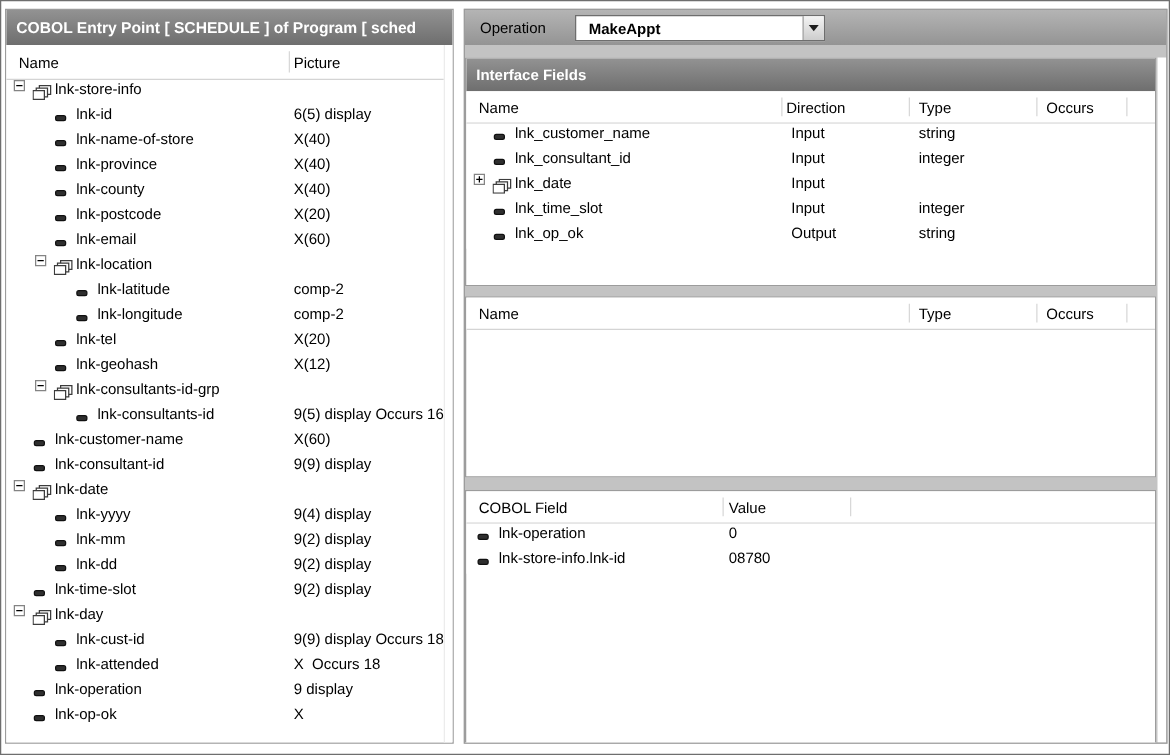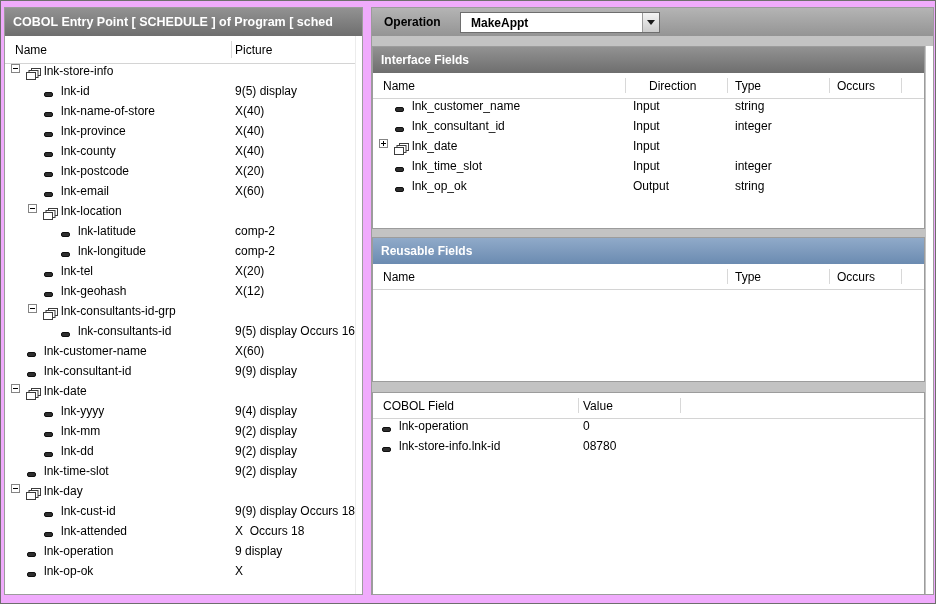--- a/index.html
+++ b/index.html
@@ -1,18 +1,18 @@
 <!DOCTYPE html>
 <html style="--header-gray-top: #929292; --header-gray-bottom: #6e6e6e; --reusable-blue-top: #90aac9; --reusable-blue-bottom: #6b8bb1; --opbar-top: #b4b4b4; --opbar-bottom: #949494;"><head>
 <meta charset="utf-8">
 <style>
   *{box-sizing:border-box;margin:0;padding:0}
   html,body{width:936px;height:604px}
   body{font-family:"Liberation Sans",sans-serif;font-size:12px;color:#000;background:#9a9a9a;overflow:hidden}
-  .app{position:relative;width:936px;height:604px;background:#f0abfc;border:1px solid #6e6e6e}
+  .app{position:relative;width:936px;height:604px;background:#ffffff;border:1px solid #6e6e6e}
 
   .panel{position:absolute;top:6px;height:588px;background:#fff;border:1px solid #9c9c9c;overflow:hidden}
   .panel.left{left:3px;width:359px}
   .panel.right{left:370px;width:563px;background:#c3c3c3}
 
   .title-bar{height:28px;background:linear-gradient(var(--header-gray-top,#929292),var(--header-gray-bottom,#6e6e6e));
     color:#fff;font-weight:bold;line-height:28px;padding:0 8px;white-space:nowrap;overflow:hidden;font-size:12.5px}
 
   .colhead{position:relative;height:28px;border-bottom:1px solid #d4d4d4;background:#fff}
   .colhead.h26{height:26px}
@@ -34,21 +34,21 @@
   .col-abs.dir{left:260px}
   .col-abs.typ{left:362px}
   .col-abs.occ{left:464px}
   .col-abs.val{left:210px}
 
   .lstrip{position:absolute;top:28px;bottom:0;right:0;width:7px;background:#fff;border-left:1px solid #ececec;z-index:3}
 
   .opbar{position:absolute;top:0;left:0;right:0;height:28px;
     background:linear-gradient(var(--opbar-top,#b2b2b2),var(--opbar-bottom,#939393));
     display:flex;align-items:center;padding-left:12px}
-  .op-label{font-weight:bold}
+  .op-label{font-weight:normal}
   .combo{position:absolute;left:88px;top:4px;width:200px;height:21px;background:#fff;border:1px solid #6e6e6e;display:flex;align-items:center}
   .combo-text{flex:1;padding-left:10px;font-weight:bold;white-space:nowrap;overflow:hidden}
   .combo-btn{width:17px;align-self:stretch;border-left:1px solid #9a9a9a;background:linear-gradient(#f4f4f4,#cdcdcd);display:flex;align-items:center;justify-content:center}
   .arrow-down{width:0;height:0;border-left:4px solid transparent;border-right:4px solid transparent;border-top:5px solid #1c1c1c}
 
   .rstrip{position:absolute;top:38px;bottom:0;right:0;width:7px;background:#fff;z-index:1}
 
   .section{position:absolute;left:0;right:8px;background:#fff;border:1px solid #9c9c9c;overflow:hidden;z-index:2}
   .sec-if{top:38px;height:183px}
   .sec-ru{top:229px;height:145px}
@@ -84,21 +84,21 @@
           <span class="cell-name">lnk-store-info</span>
           <span class="cell-pic"></span>
         </div>
         <div class="trow">
           <span class="indent" style="width:23px"></span>
           <span class="exp-spacer"></span>
           <span class="icon-wrap">
             <span class="ficon"></span>
           </span>
           <span class="cell-name">lnk-id</span>
-          <span class="cell-pic">9(5) display</span>
+          <span class="cell-pic">6(5) display</span>
         </div>
         <div class="trow">
           <span class="indent" style="width:23px"></span>
           <span class="exp-spacer"></span>
           <span class="icon-wrap">
             <span class="ficon"></span>
           </span>
           <span class="cell-name">lnk-name-of-store</span>
           <span class="cell-pic">X(40)</span>
         </div>
@@ -342,21 +342,21 @@
     </div>
 
     <div class="rstrip"></div>
 
     <div class="section sec-if">
       <div class="sec-header">
         <span>Interface Fields</span>
       </div>
       <div class="colhead h26">
         <span class="ch" style="left:10px">Name</span>
-        <span class="ch" style="left:276px">Direction</span>
+        <span class="ch" style="left:256px">Direction</span>
         <span class="ch" style="left:362px">Type</span>
         <span class="ch" style="left:464px">Occurs</span>
         <span class="vsep" style="left:252px"></span>
         <span class="vsep" style="left:354px"></span>
         <span class="vsep" style="left:456px"></span>
         <span class="vsep" style="left:528px"></span>
       </div>
       <div class="rows" id="iface-rows">
           <div class="trow">
             <span class="indent" style="width:6px"></span>
@@ -414,23 +414,20 @@
             </span>
             <span class="cell-name">lnk_op_ok</span>
             <span class="col-abs dir">Output</span>
             <span class="col-abs typ">string</span>
             <span class="col-abs occ"></span>
           </div>
         </div>
     </div>
 
     <div class="section sec-ru">
-      <div class="sec-header">
-        <span>Reusable Fields</span>
-      </div>
       <div class="colhead h26">
         <span class="ch" style="left:10px">Name</span>
         <span class="ch" style="left:362px">Type</span>
         <span class="ch" style="left:464px">Occurs</span>
         <span class="vsep" style="left:354px"></span>
         <span class="vsep" style="left:456px"></span>
         <span class="vsep" style="left:528px"></span>
       </div>
       <div class="rows" id="reuse-rows"></div>
     </div>

